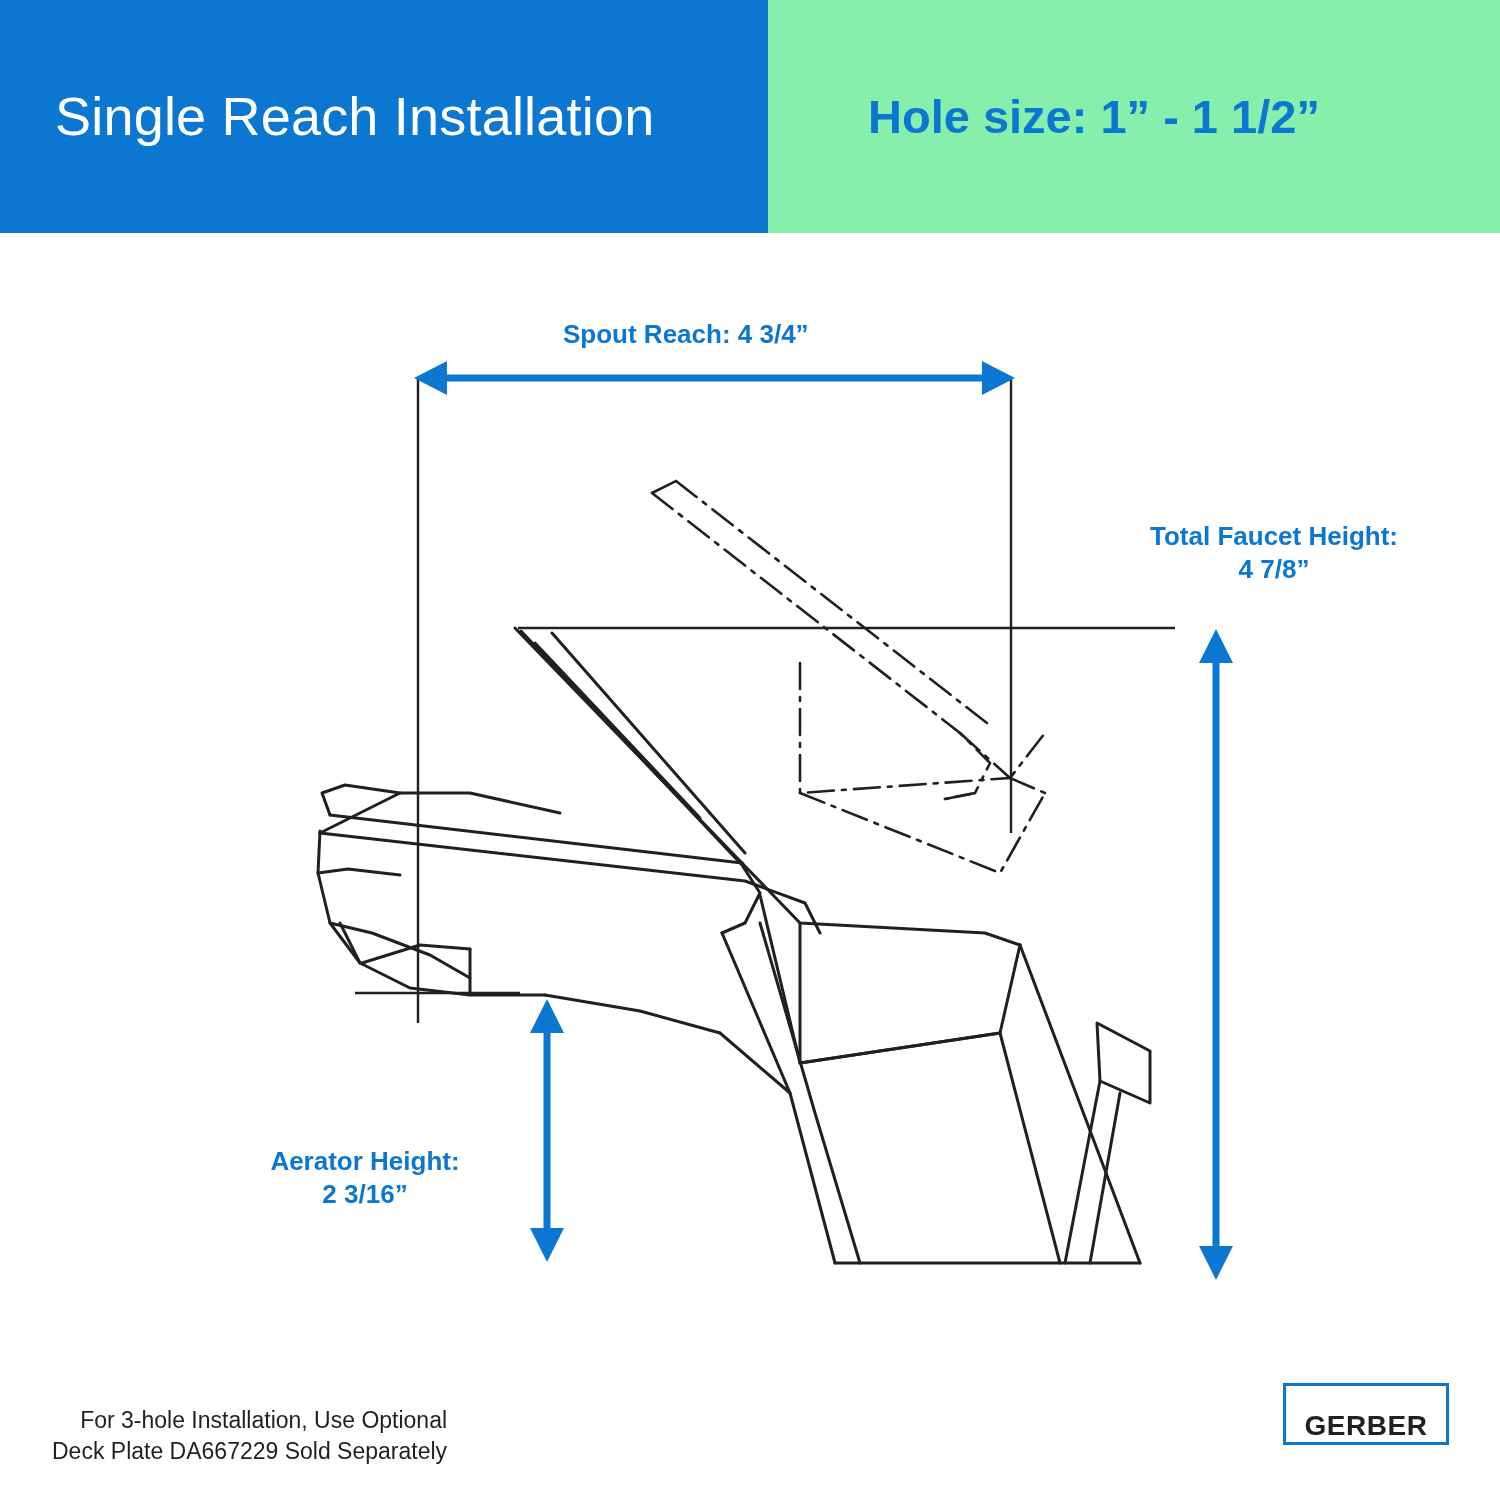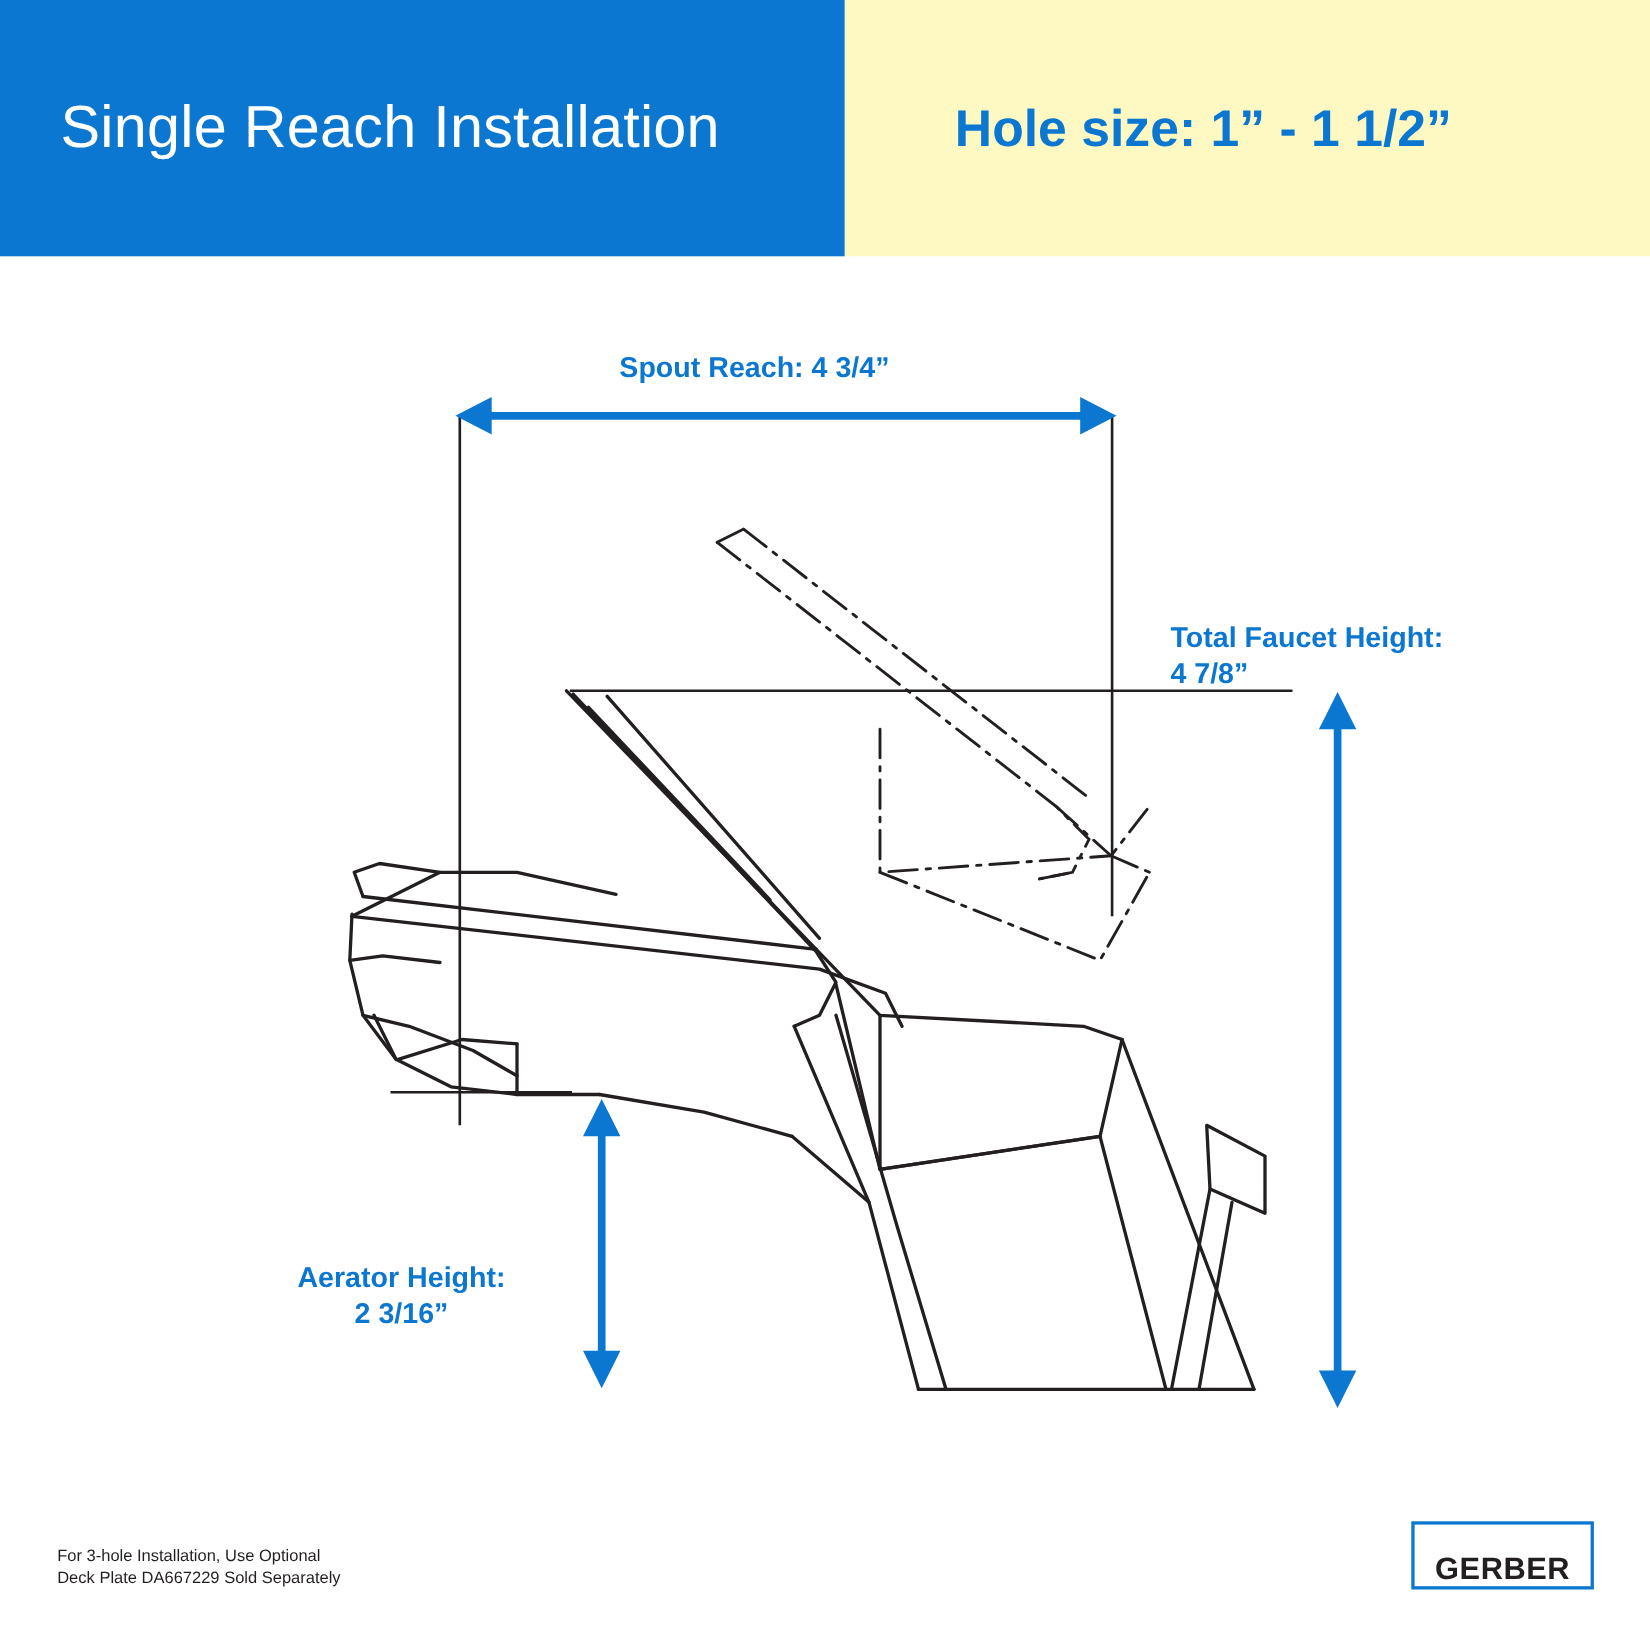--- a/index.html
+++ b/index.html
@@ -36,21 +36,21 @@
   .header-left-title {
     color: #ffffff;
     font-size: 54px;
     font-weight: 400;
     letter-spacing: 0.2px;
     line-height: 1.05;
   }
   .header-right {
     width: 732px;
     height: 233px;
-    background: #fef9c3;
+    background: #86efac;
     display: flex;
     align-items: center;
     box-sizing: border-box;
     padding-left: 100px;
   }
   .header-right-title {
     color: #0b77d0;
     font-size: 47px;
     font-weight: bold;
     line-height: 1.05;
@@ -71,32 +71,33 @@
   
   .label {
     position: absolute;
     color: #0b77d0;
     font-weight: bold;
     font-size: 26px;
     line-height: 1.25;
     white-space: pre-line;
   }
   #label-spout   { left: 563px; top: 318px; }
-  #label-total   { left: 1064px; top: 520px; width: 320px; margin-top: 43px;}
+  #label-total   { left: 1114px; top: 520px; text-align: center; width: 320px;}
   #label-aerator { left: 246px; top: 1098px; text-align: center; width: 238px; margin-top: 47px;}
 
   
   .footer-note {
     position: absolute;
     left: 52px;
     top: 1405px;
-    font-size: 15px;
+    font-size: 23px;
     color: #231f20;
     line-height: 1.35;
     white-space: pre-line;
+    text-align: right;
   }
   .logo-box {
     position: absolute;
     left: 1283px;
     top: 1383px;
     width: 166px;
     height: 62px;
     border: 3px solid #0b77d0;
     box-sizing: border-box;
     display: flex;

